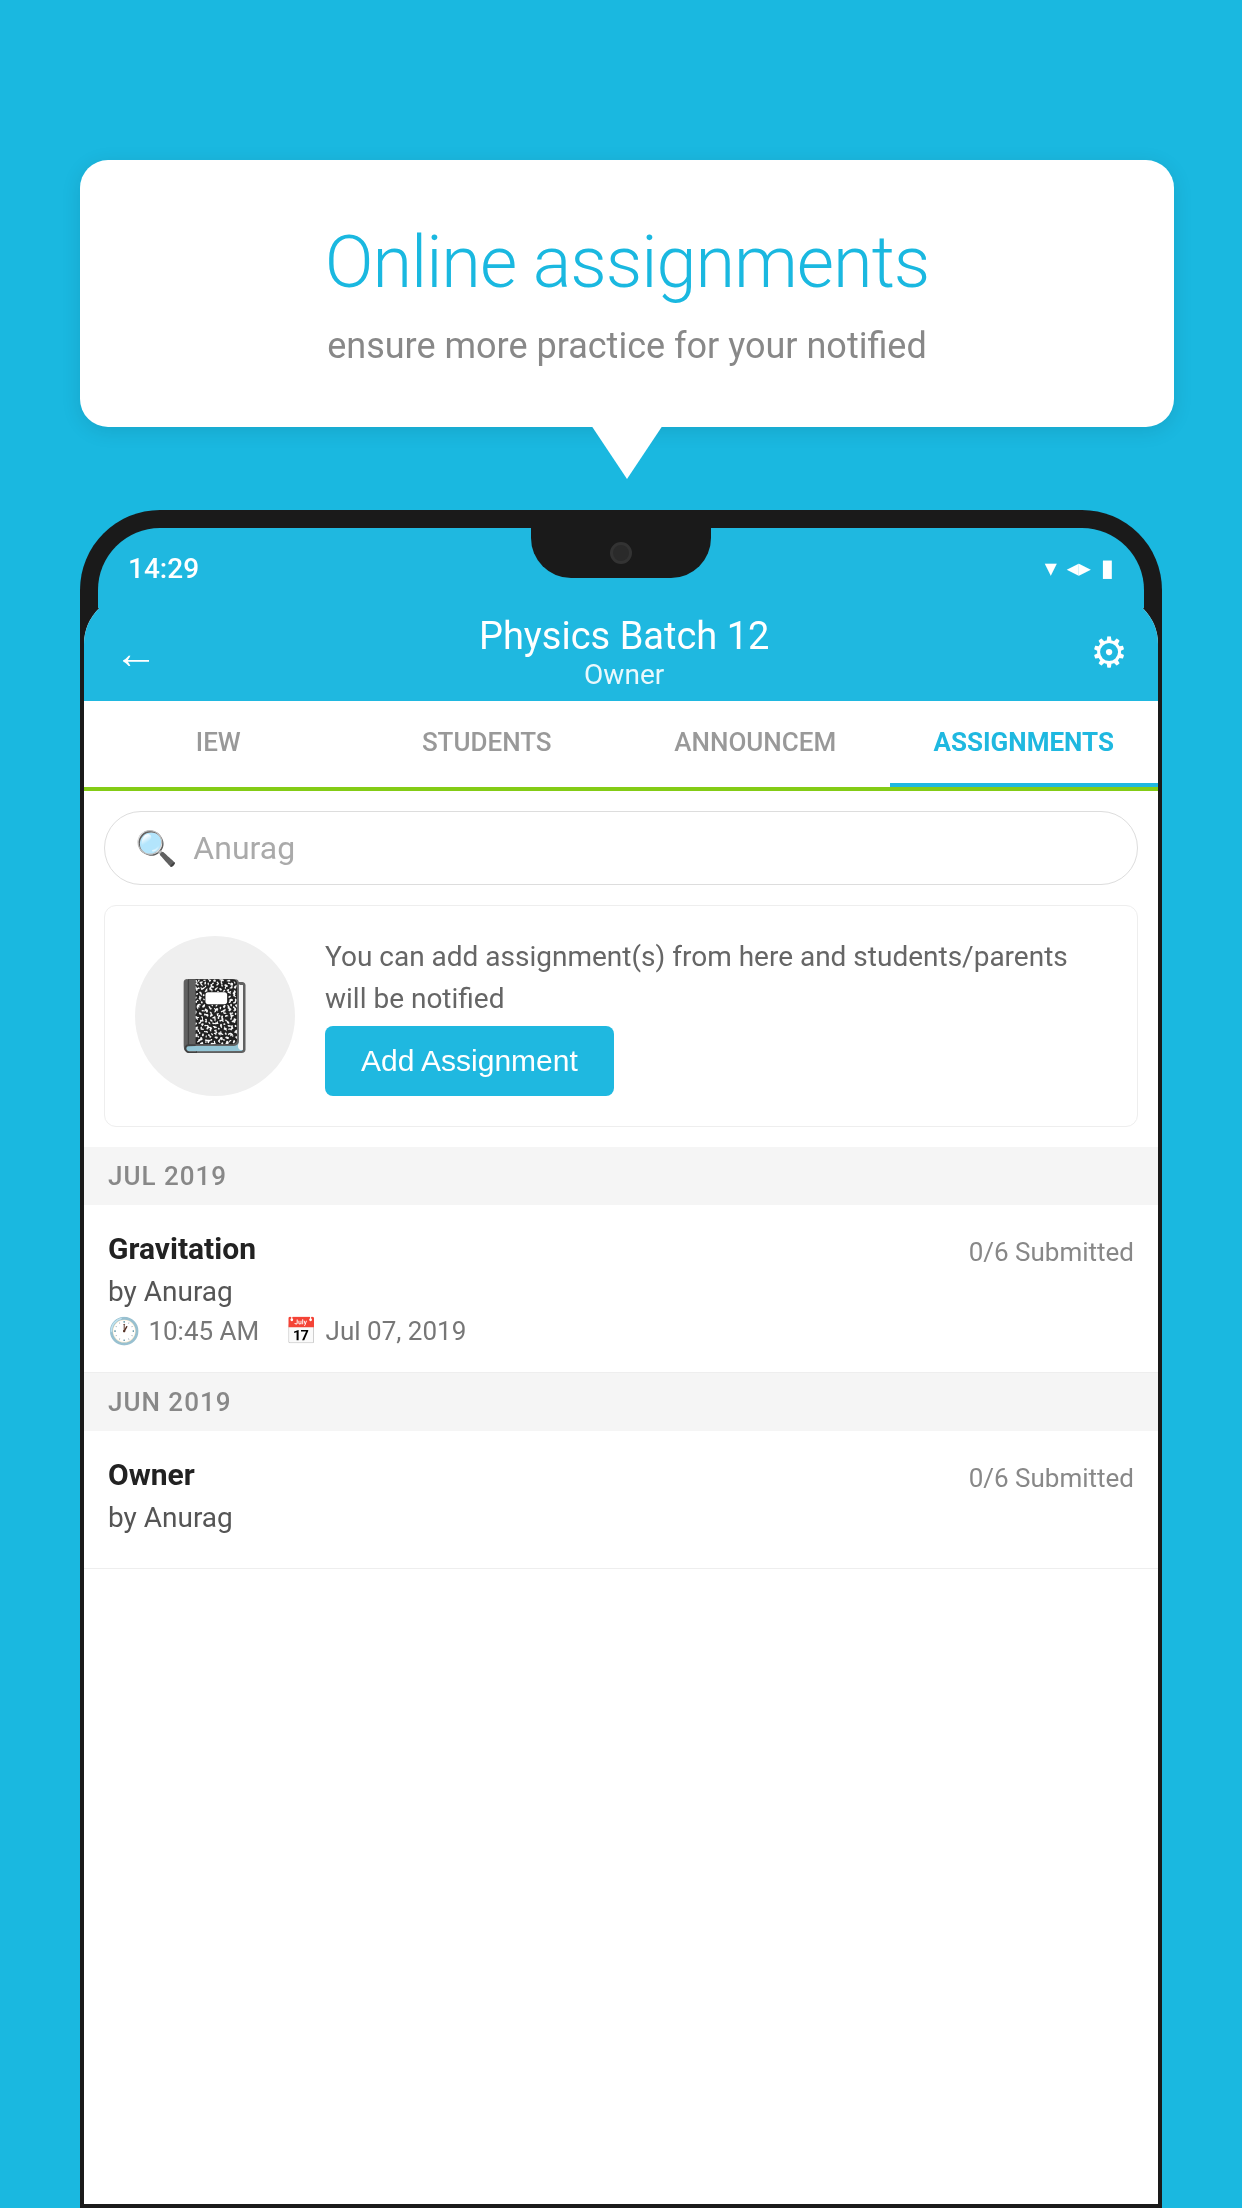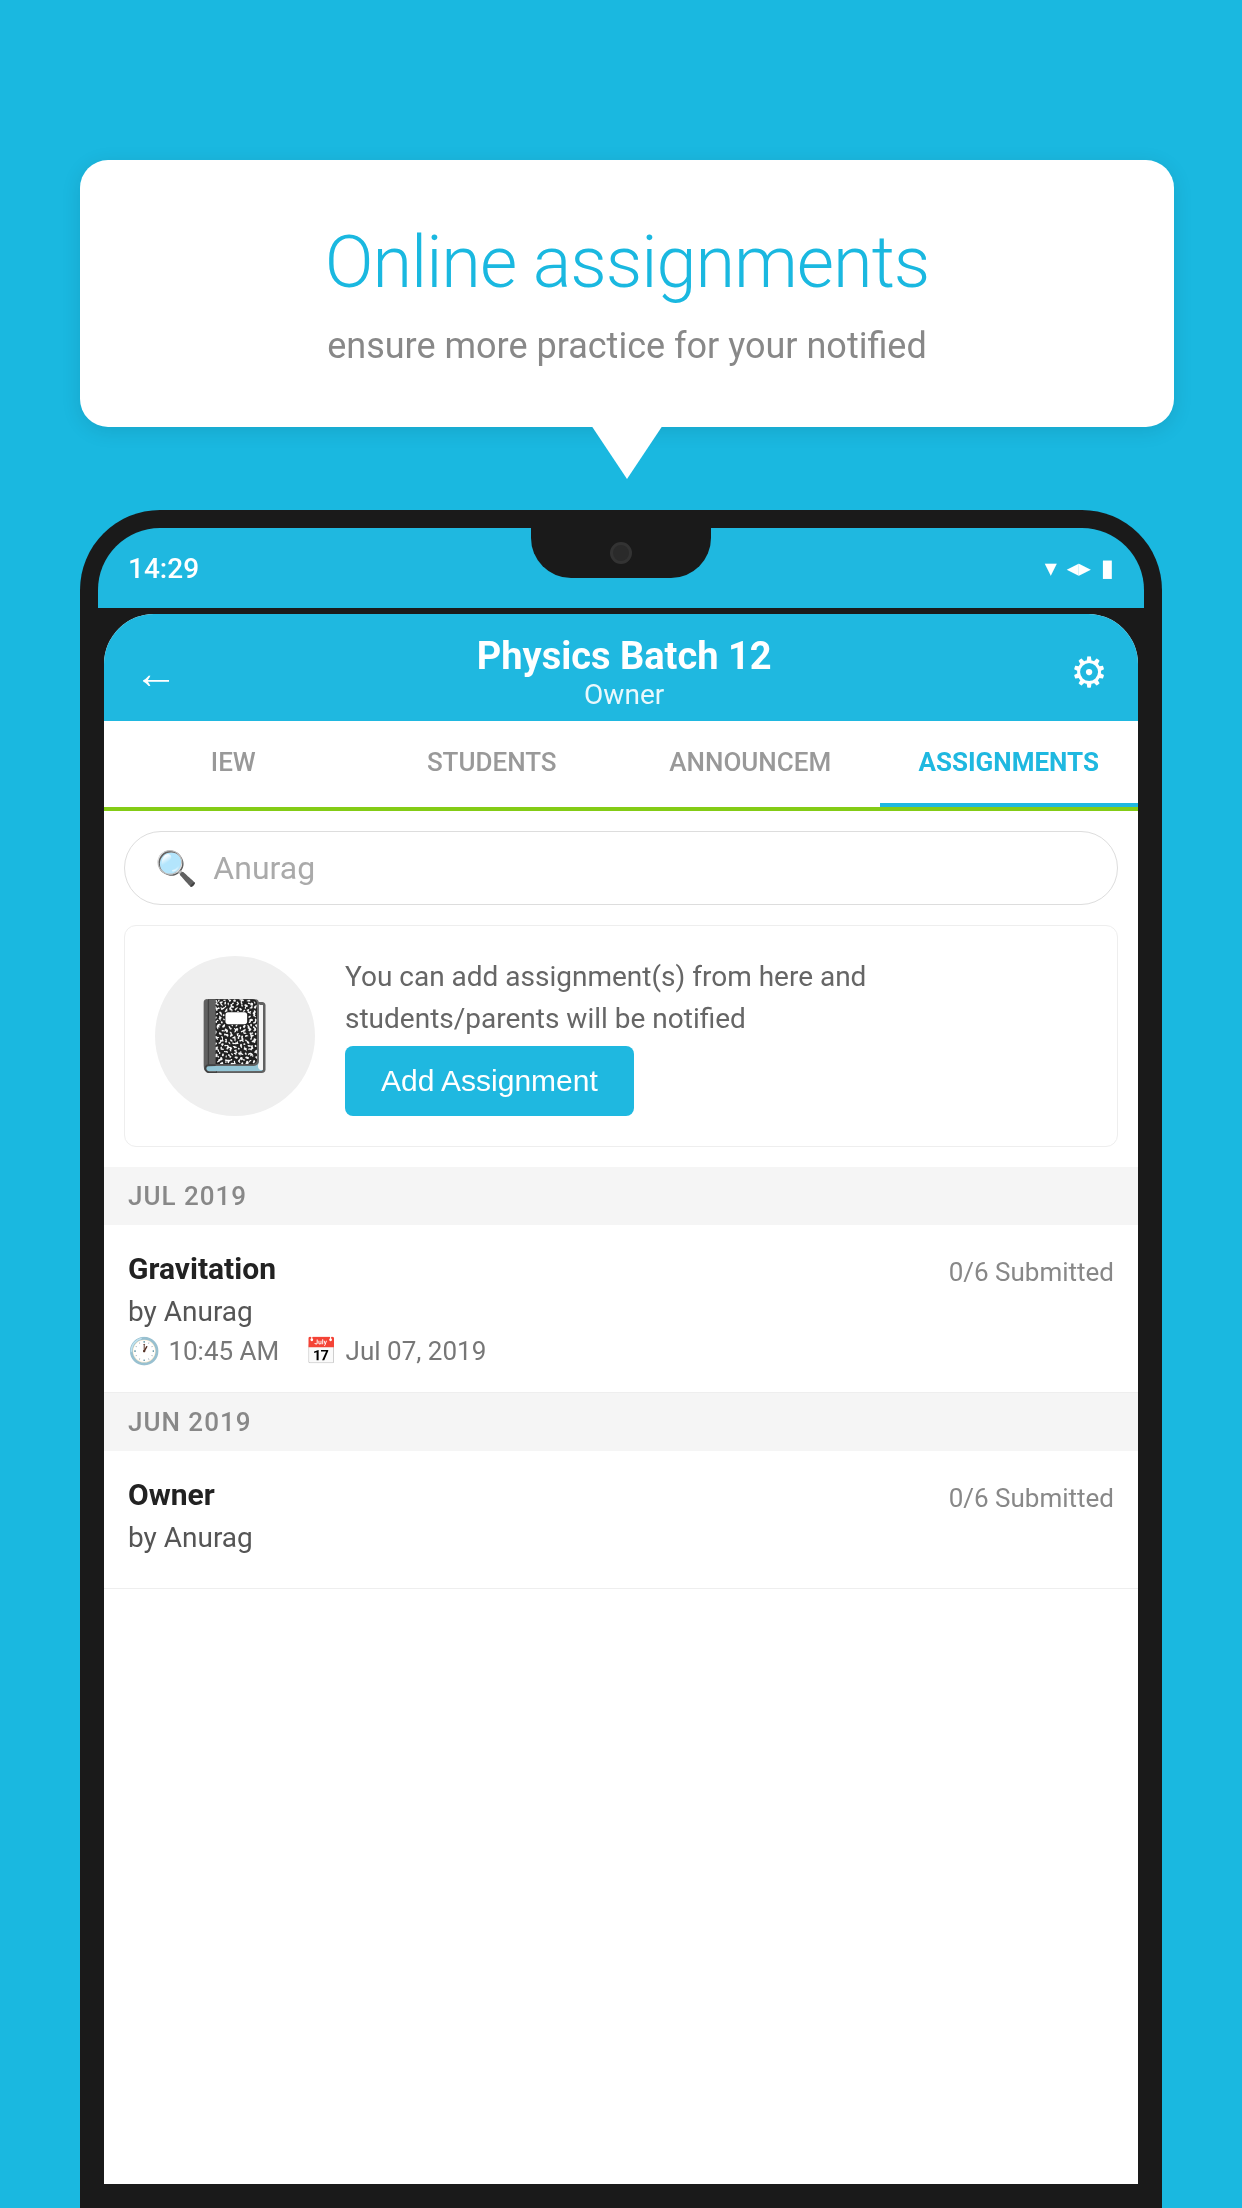--- a/index.html
+++ b/index.html
@@ -62,21 +62,21 @@
       position: absolute;
       top: 510px;
       left: 80px;
       right: 80px;
       bottom: 0;
     }
 
     .phone-outer {
       background: #1a1a1a;
       border-radius: 80px 80px 0 0;
-      padding: 24px;
+      padding: 4px;
       width: 100%;
       height: 100%;
       position: relative;
     }
 
     
     .phone-notch-area {
       position: absolute;
       top: 18px;
       left: 18px;
@@ -159,21 +159,21 @@
       cursor: pointer;
     }
 
     .header-title-group {
       text-align: center;
     }
 
     .header-title {
       color: white;
       font-size: 38px;
-      font-weight: 700;
+      font-weight: 400;
     }
 
     .header-subtitle {
       color: rgba(255,255,255,0.9);
       font-size: 28px;
       font-weight: 400;
     }
 
     .header-gear {
       color: white;

